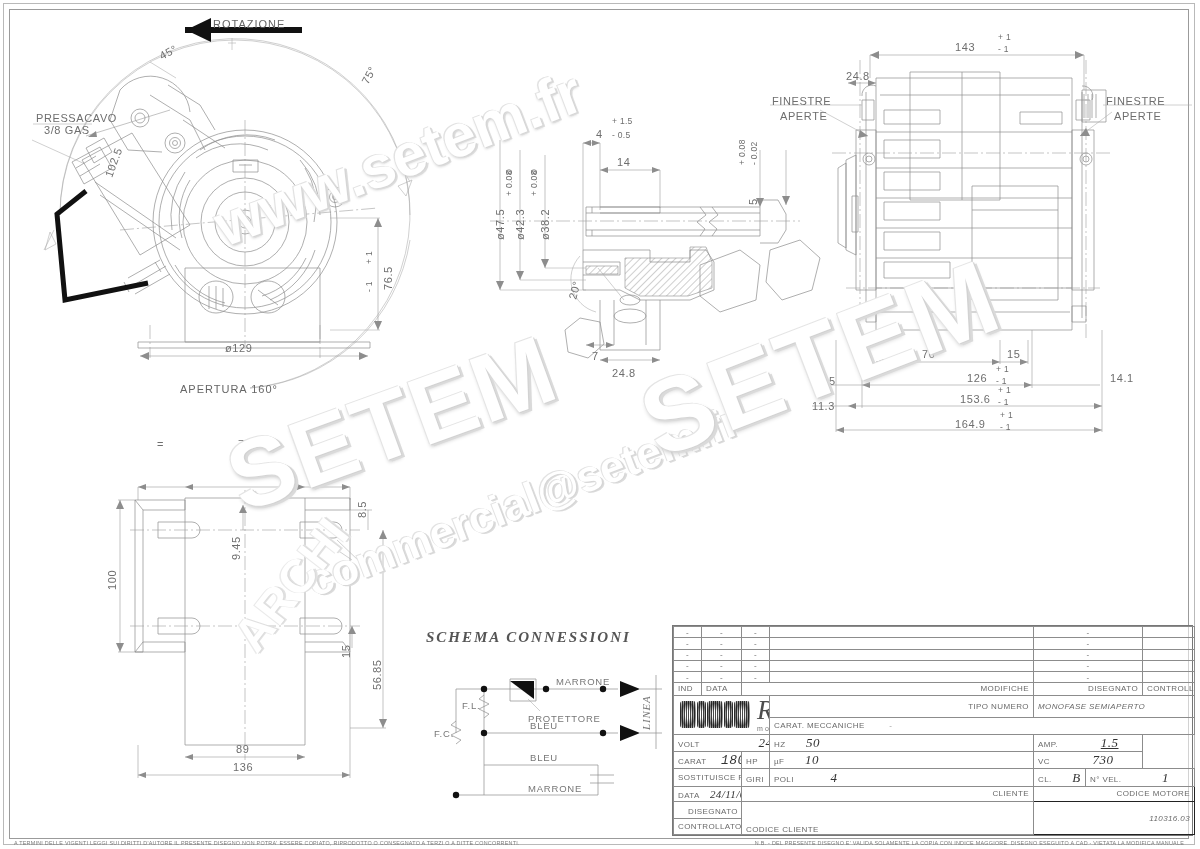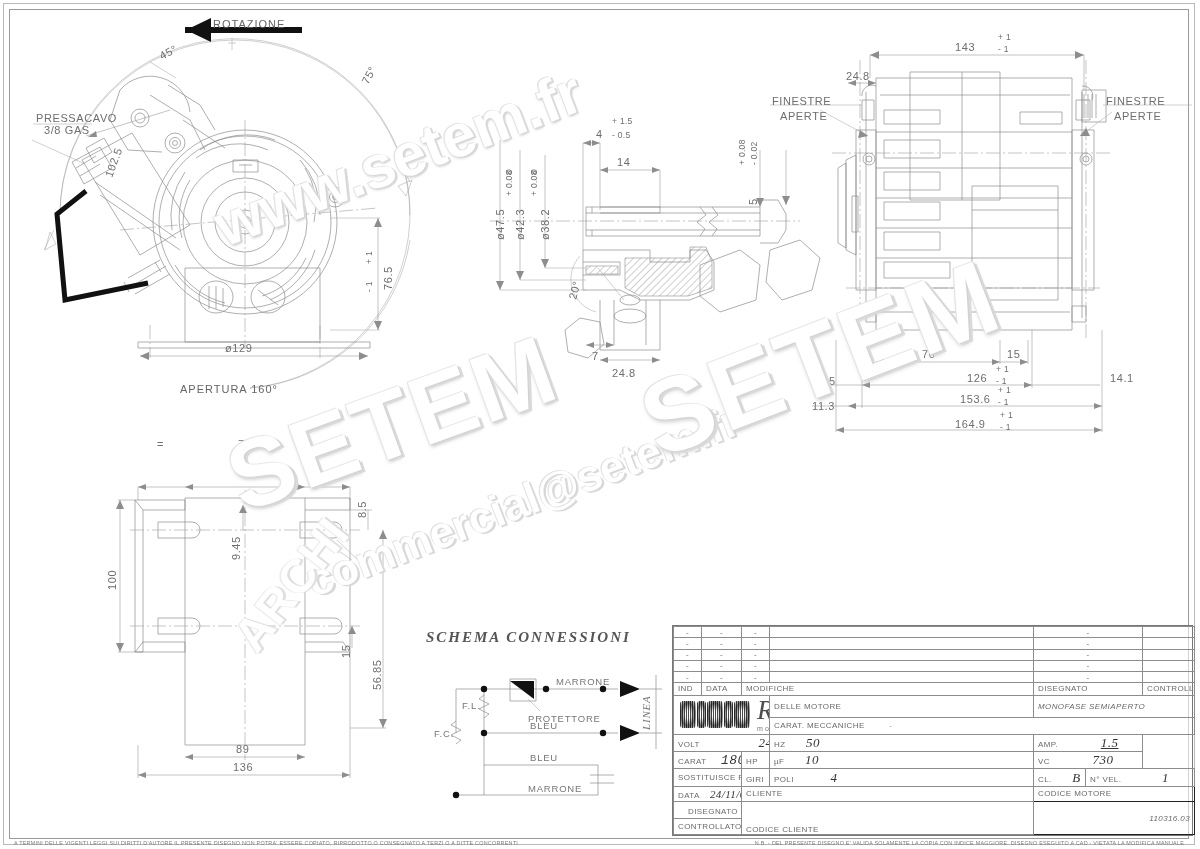--- a/index.html
+++ b/index.html
@@ -60,21 +60,21 @@
 
   
   #tblock{position:absolute;left:672px;top:625px;width:521px;height:211px;
       border:1px solid #777;box-sizing:border-box;background:rgba(255,255,255,.55);}
   #tblock table{border-collapse:collapse;width:100%;height:100%;
       table-layout:fixed;}
   #tblock td{border:1px solid #8c8c8c;font-size:8px;color:#6a6a6a;
       padding:0 4px;letter-spacing:.4px;vertical-align:middle;
       font-family:"Liberation Sans",sans-serif;overflow:hidden;
       white-space:nowrap;}
-  .c-ctr{text-align:left;}
+  .c-ctr{text-align:right;}
   .val{font-family:"Liberation Serif",serif;font-style:italic;font-size:13px;
       color:#333;letter-spacing:.5px;}
   .val-s{font-family:"Liberation Serif",serif;font-style:italic;font-size:11px;
       color:#333;}
   .mini{font-size:7px;}
   .dash{text-align:center;color:#999;}
   .bigcode{font-family:"Liberation Serif",serif;font-style:italic;
       font-size:30px;color:#111;text-align:right;letter-spacing:2px;}
   .codebox{border:1.6px solid #222 !important;}
   .logocell{padding:0 !important;}
@@ -616,21 +616,21 @@
               <div class="lm"></div>
                   <div class="lm b"></div>
                   <div class="lm"></div>
             </div>
             <div class="logo-txt">
               <div class="logo-rpm">Rpm</div>
               <div class="logo-sub">motori elettrici</div>
             </div>
           </div>
         </td>
-        <td class="c-ctr">DELLE MOTORE</td>
+        <td class="c-ctr">TIPO NUMERO</td>
         <td class="val" colspan="3">MONOFASE SEMIAPERTO</td>
       </tr>
 
       <tr style="height:16px">
         <td colspan="4">
           <span>CARAT. MECCANICHE</span>
           <span style="padding-left:22px;color:#999;">-</span>
         </td>
       </tr>
 

